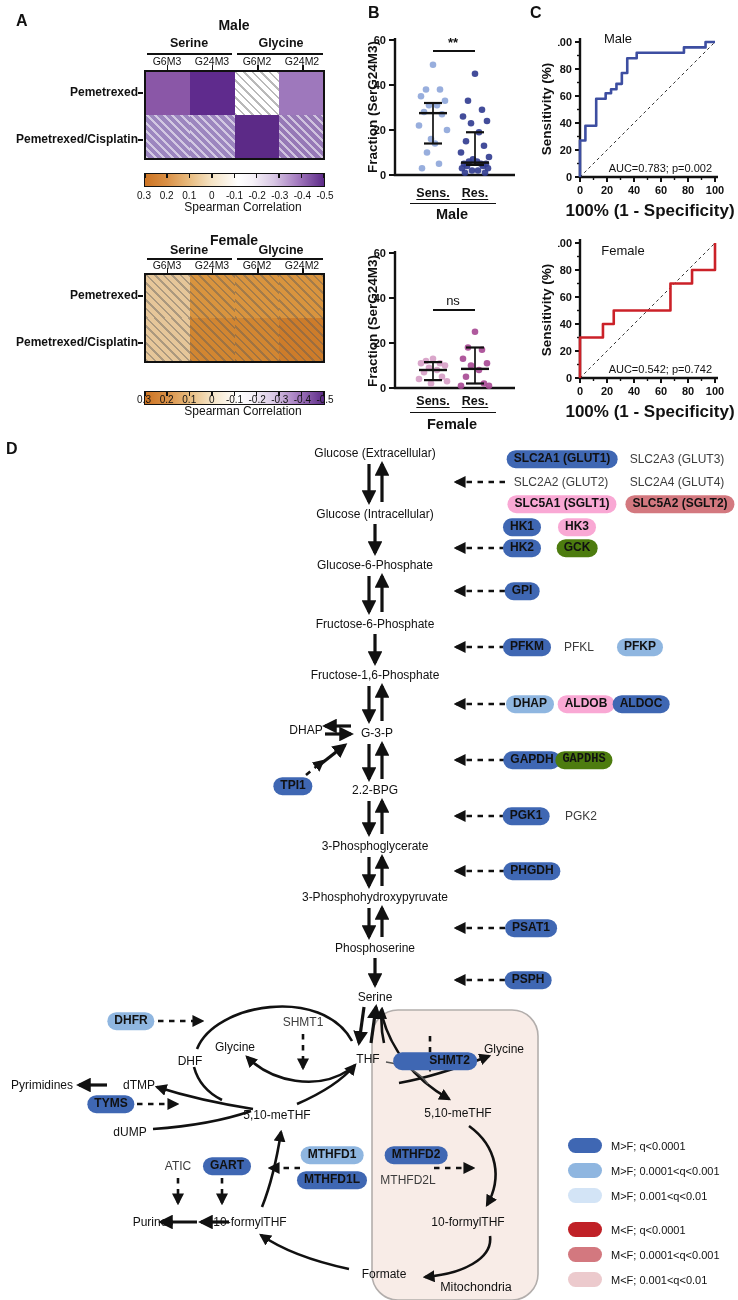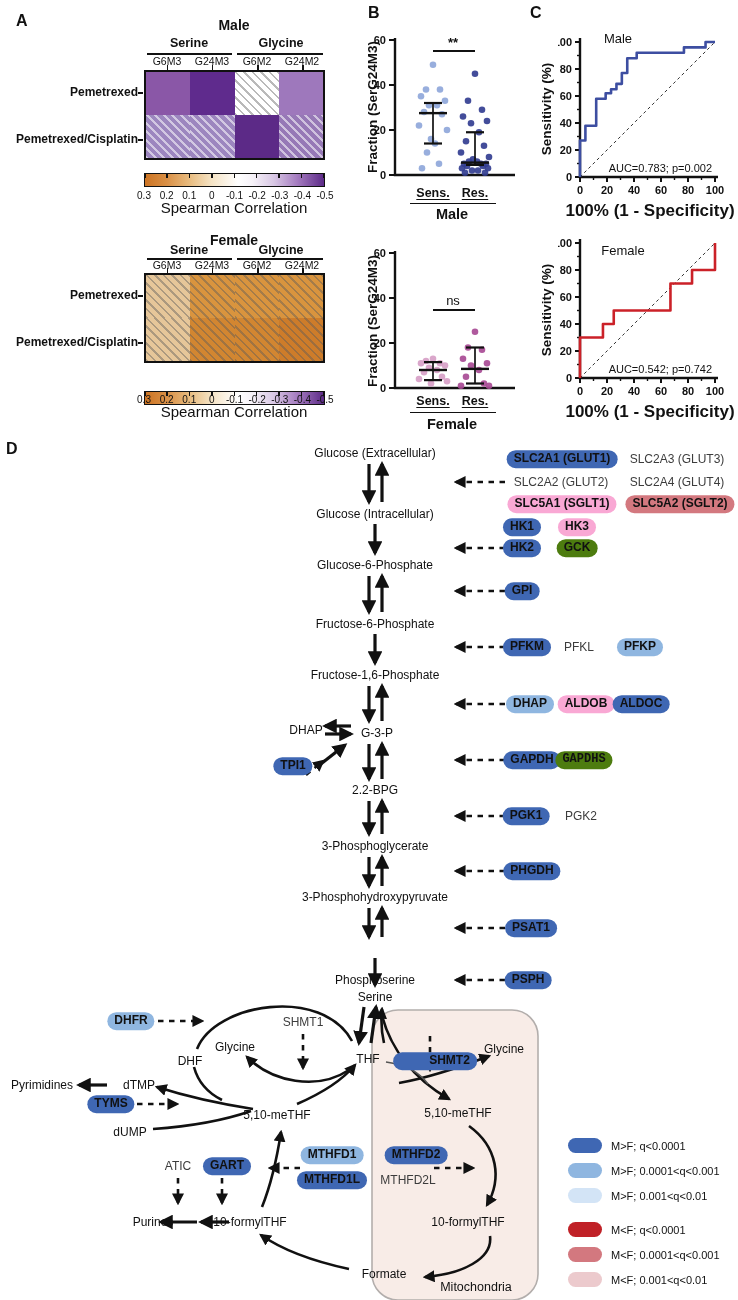--- a/index.html
+++ b/index.html
@@ -15,21 +15,21 @@
   .hm-row{font-weight:bold;font-size:12px;}
   .hm-grid{display:grid;grid-template-columns:repeat(4,1fr);grid-template-rows:repeat(2,1fr);
            border:2px solid #111;box-sizing:border-box;}
   .hm-cell{width:100%;height:100%;}
   .uline{border-top:2px solid #111;height:0;}
   .cbar{height:14px;border:1.5px solid #111;box-sizing:border-box;position:relative;
         background:linear-gradient(90deg,#cd7423 0%,#d98f45 12%,#e8bc80 25%,#f5e3c4 37%,#ffffff 52%,#f6f2f8 60%,#d8c7e4 72%,#a57cc0 85%,#5c2a87 100%);}
   .cbar-tick{position:absolute;top:0;width:1.5px;height:4px;background:#111;}
   .cbar-labels{position:absolute;height:12px;}
   .cbar-labels span{position:absolute;transform:translateX(-50%);font-size:10px;}
-  .hm-caption{font-size:15px;}
+  .hm-caption{font-size:12px;margin-left:9px;}
   .coltick{position:absolute;width:1.5px;height:5px;background:#111;}
   .rowtick{position:absolute;height:1.5px;width:5px;background:#111;}
   
   .ylab{font-weight:bold;font-size:13.5px;transform:translate(-50%,-50%) rotate(-90deg);white-space:nowrap;}
   .xlab{font-weight:bold;font-size:17px;}
   .grp-label{font-weight:bold;font-size:12.5px;text-decoration:underline;text-underline-offset:2px;}
   .sex-label{font-weight:bold;font-size:14.5px;}
   .grp-line{border-top:1.8px solid #111;height:0;}
   .sig-text{font-weight:bold;font-size:13px;}
   .roc-inside{font-size:13px;}
@@ -448,21 +448,21 @@
       <div class="abs ctr met" style="left: 375px; top: 453px;">Glucose (Extracellular)</div>
       <div class="abs ctr met" style="left: 375px; top: 514px;">Glucose (Intracellular)</div>
       <div class="abs ctr met" style="left: 375px; top: 565px;">Glucose-6-Phosphate</div>
       <div class="abs ctr met" style="left: 375px; top: 624px;">Fructose-6-Phosphate</div>
       <div class="abs ctr met" style="left: 375px; top: 675px;">Fructose-1,6-Phosphate</div>
       <div class="abs ctr met" style="left: 306px; top: 730px;">DHAP</div>
       <div class="abs ctr met" style="left: 377px; top: 733px;">G-3-P</div>
       <div class="abs ctr met" style="left: 375px; top: 790px;">2.2-BPG</div>
       <div class="abs ctr met" style="left: 375px; top: 846px;">3-Phosphoglycerate</div>
       <div class="abs ctr met" style="left: 375px; top: 897px;">3-Phosphohydroxypyruvate</div>
-      <div class="abs ctr met" style="left: 375px; top: 948px; margin-top: 32px;">Phosphoserine</div>
+      <div class="abs ctr met" style="left: 375px; top: 948px;">Phosphoserine</div>
       <div class="abs ctr met" style="left: 375px; top: 997px;">Serine</div>
       <div class="abs ctr met" style="left: 235px; top: 1047px;">Glycine</div>
       <div class="abs ctr met" style="left: 190px; top: 1061px;">DHF</div>
       <div class="abs ctr met" style="left: 368px; top: 1059px;">THF</div>
       <div class="abs ctr met" style="left: 277px; top: 1115px;">5,10-meTHF</div>
       <div class="abs ctr met" style="left: 139px; top: 1085px;">dTMP</div>
       <div class="abs ctr met" style="left: 130px; top: 1132px;">dUMP</div>
       <div class="abs ctr met" style="left: 42px; top: 1085px;">Pyrimidines</div>
       <div class="abs ctr met" style="left: 125px; top: 1222px; margin-left: 28px;">Purines</div>
       <div class="abs ctr met" style="left: 250px; top: 1222px;">10-formylTHF</div>
@@ -482,21 +482,21 @@
       <div class="abs ctr gene-pill lv-blue1" style="left: 577px; top: 548px;">GCK</div>
       <div class="abs ctr gene-pill lv-blue3" style="left: 522px; top: 591px;">GPI</div>
       <div class="abs ctr gene-pill lv-blue3" style="left: 527px; top: 647px;">PFKM</div>
       <div class="abs ctr gene-plain" style="left: 579px; top: 647px;">PFKL</div>
       <div class="abs ctr gene-pill lv-blue2" style="left: 640px; top: 647px;">PFKP</div>
       <div class="abs ctr gene-pill lv-blue2" style="left: 530px; top: 704px;">DHAP</div>
       <div class="abs ctr gene-pill lv-red3" style="left: 586px; top: 704px;">ALDOB</div>
       <div class="abs ctr gene-pill lv-blue3" style="left: 641px; top: 704px;">ALDOC</div>
       <div class="abs ctr gene-pill lv-blue3" style="left: 532px; top: 760px;">GAPDH</div>
       <div class="abs ctr gene-pill lv-blue1" style="left: 584px; top: 760px; font-family: Liberation Mono, monospace;">GAPDHS</div>
-      <div class="abs ctr gene-pill lv-blue3" style="left: 293px; top: 766px;">TPI1</div>
+      <div class="abs ctr gene-pill lv-blue3" style="left: 293px; top: 786px;">TPI1</div>
       <div class="abs ctr gene-pill lv-blue3" style="left: 526px; top: 816px;">PGK1</div>
       <div class="abs ctr gene-plain" style="left: 581px; top: 816px;">PGK2</div>
       <div class="abs ctr gene-pill lv-blue3" style="left: 532px; top: 871px;">PHGDH</div>
       <div class="abs ctr gene-pill lv-blue3" style="left: 531px; top: 928px;">PSAT1</div>
       <div class="abs ctr gene-pill lv-blue3" style="left: 528px; top: 980px;">PSPH</div>
       <div class="abs ctr gene-plain" style="left: 303px; top: 1022px;">SHMT1</div>
       <div class="abs ctr gene-pill lv-blue3" style="left: 435px; top: 1061px; padding-left: 36px;">SHMT2</div>
       <div class="abs ctr gene-pill lv-blue2" style="left: 131px; top: 1021px;">DHFR</div>
       <div class="abs ctr gene-pill lv-blue3" style="left: 111px; top: 1104px;">TYMS</div>
       <div class="abs ctr gene-plain" style="left: 178px; top: 1166px;">ATIC</div>

